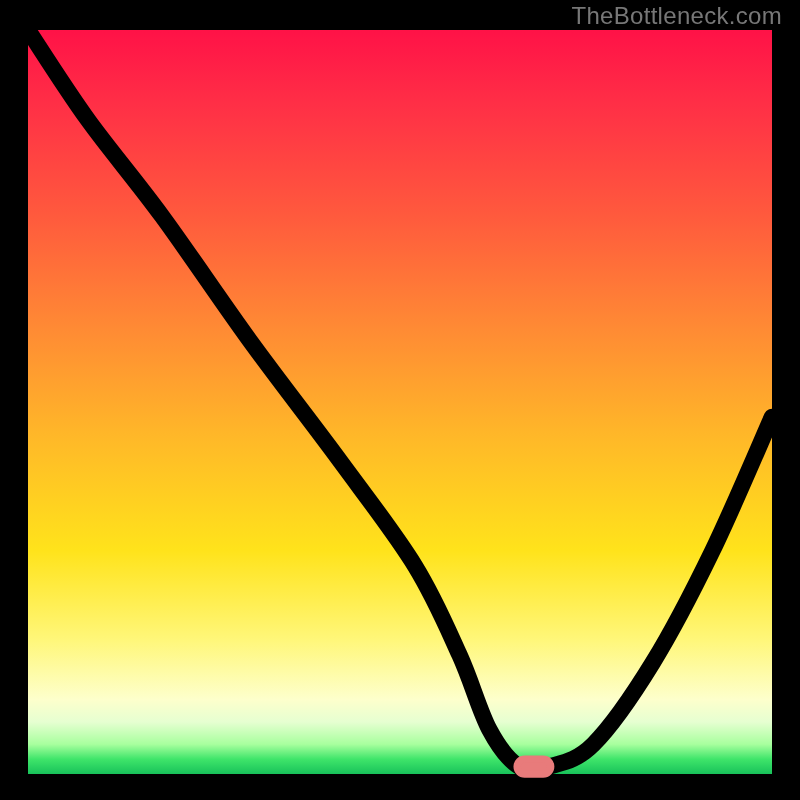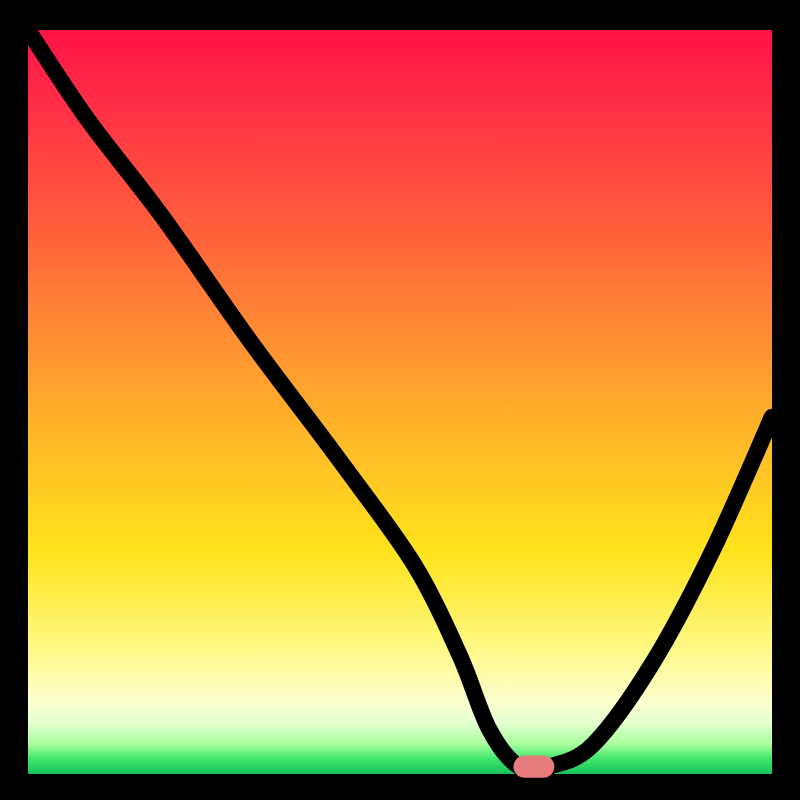--- a/index.html
+++ b/index.html
@@ -68,20 +68,21 @@
     fill: #e87b7b;
     stroke: #e87b7b;
     stroke-width: 1;
   }
 </style>
 </head>
 <body>
 
 <div class="frame">
 
+  <div class="watermark">TheBottleneck.com</div>
 
   <div class="plot-area">
     <svg viewBox="0 0 100 100" preserveAspectRatio="none">
       <path id="curve-path" class="curve" d="M 0 0 C 1.3333333333333333 2, 5 7.833333333333333, 8 12 C 11 16.166666666666668, 14.333333333333334 20, 18 25 C 21.666666666666668 30, 26 36.50000000000001, 30 42.00000000000001 C 34 47.50000000000001, 38.333333333333336 53, 42 58 C 45.666666666666664 63, 49.333333333333336 67.66666666666667, 52 72 C 54.666666666666664 76.33333333333333, 56.33333333333333 80.33333333333333, 57.99999999999999 84 C 59.66666666666666 87.66666666666667, 60.666666666666664 91.5, 62 94 C 63.333333333333336 96.5, 64.66666666666667 98.16666666666667, 66 99 C 67.33333333333333 99.83333333333333, 68.33333333333333 99.5, 70 99 C 71.66666666666667 98.5, 73.66666666666667 98.33333333333333, 76 96 C 78.33333333333333 93.66666666666667, 81.33333333333333 89.33333333333333, 84 85 C 86.66666666666667 80.66666666666667, 89.33333333333333 75.5, 92 70 C 94.66666666666667 64.5, 98.66666666666667 55, 100 52"></path>
       <rect id="marker-rect" class="marker" rx="1" ry="1" width="4.5" height="2" x="65.75" y="98.00" fill="#e87b7b" stroke="#e87b7b"></rect>
     </svg>
   </div>
 
 </div>
 

